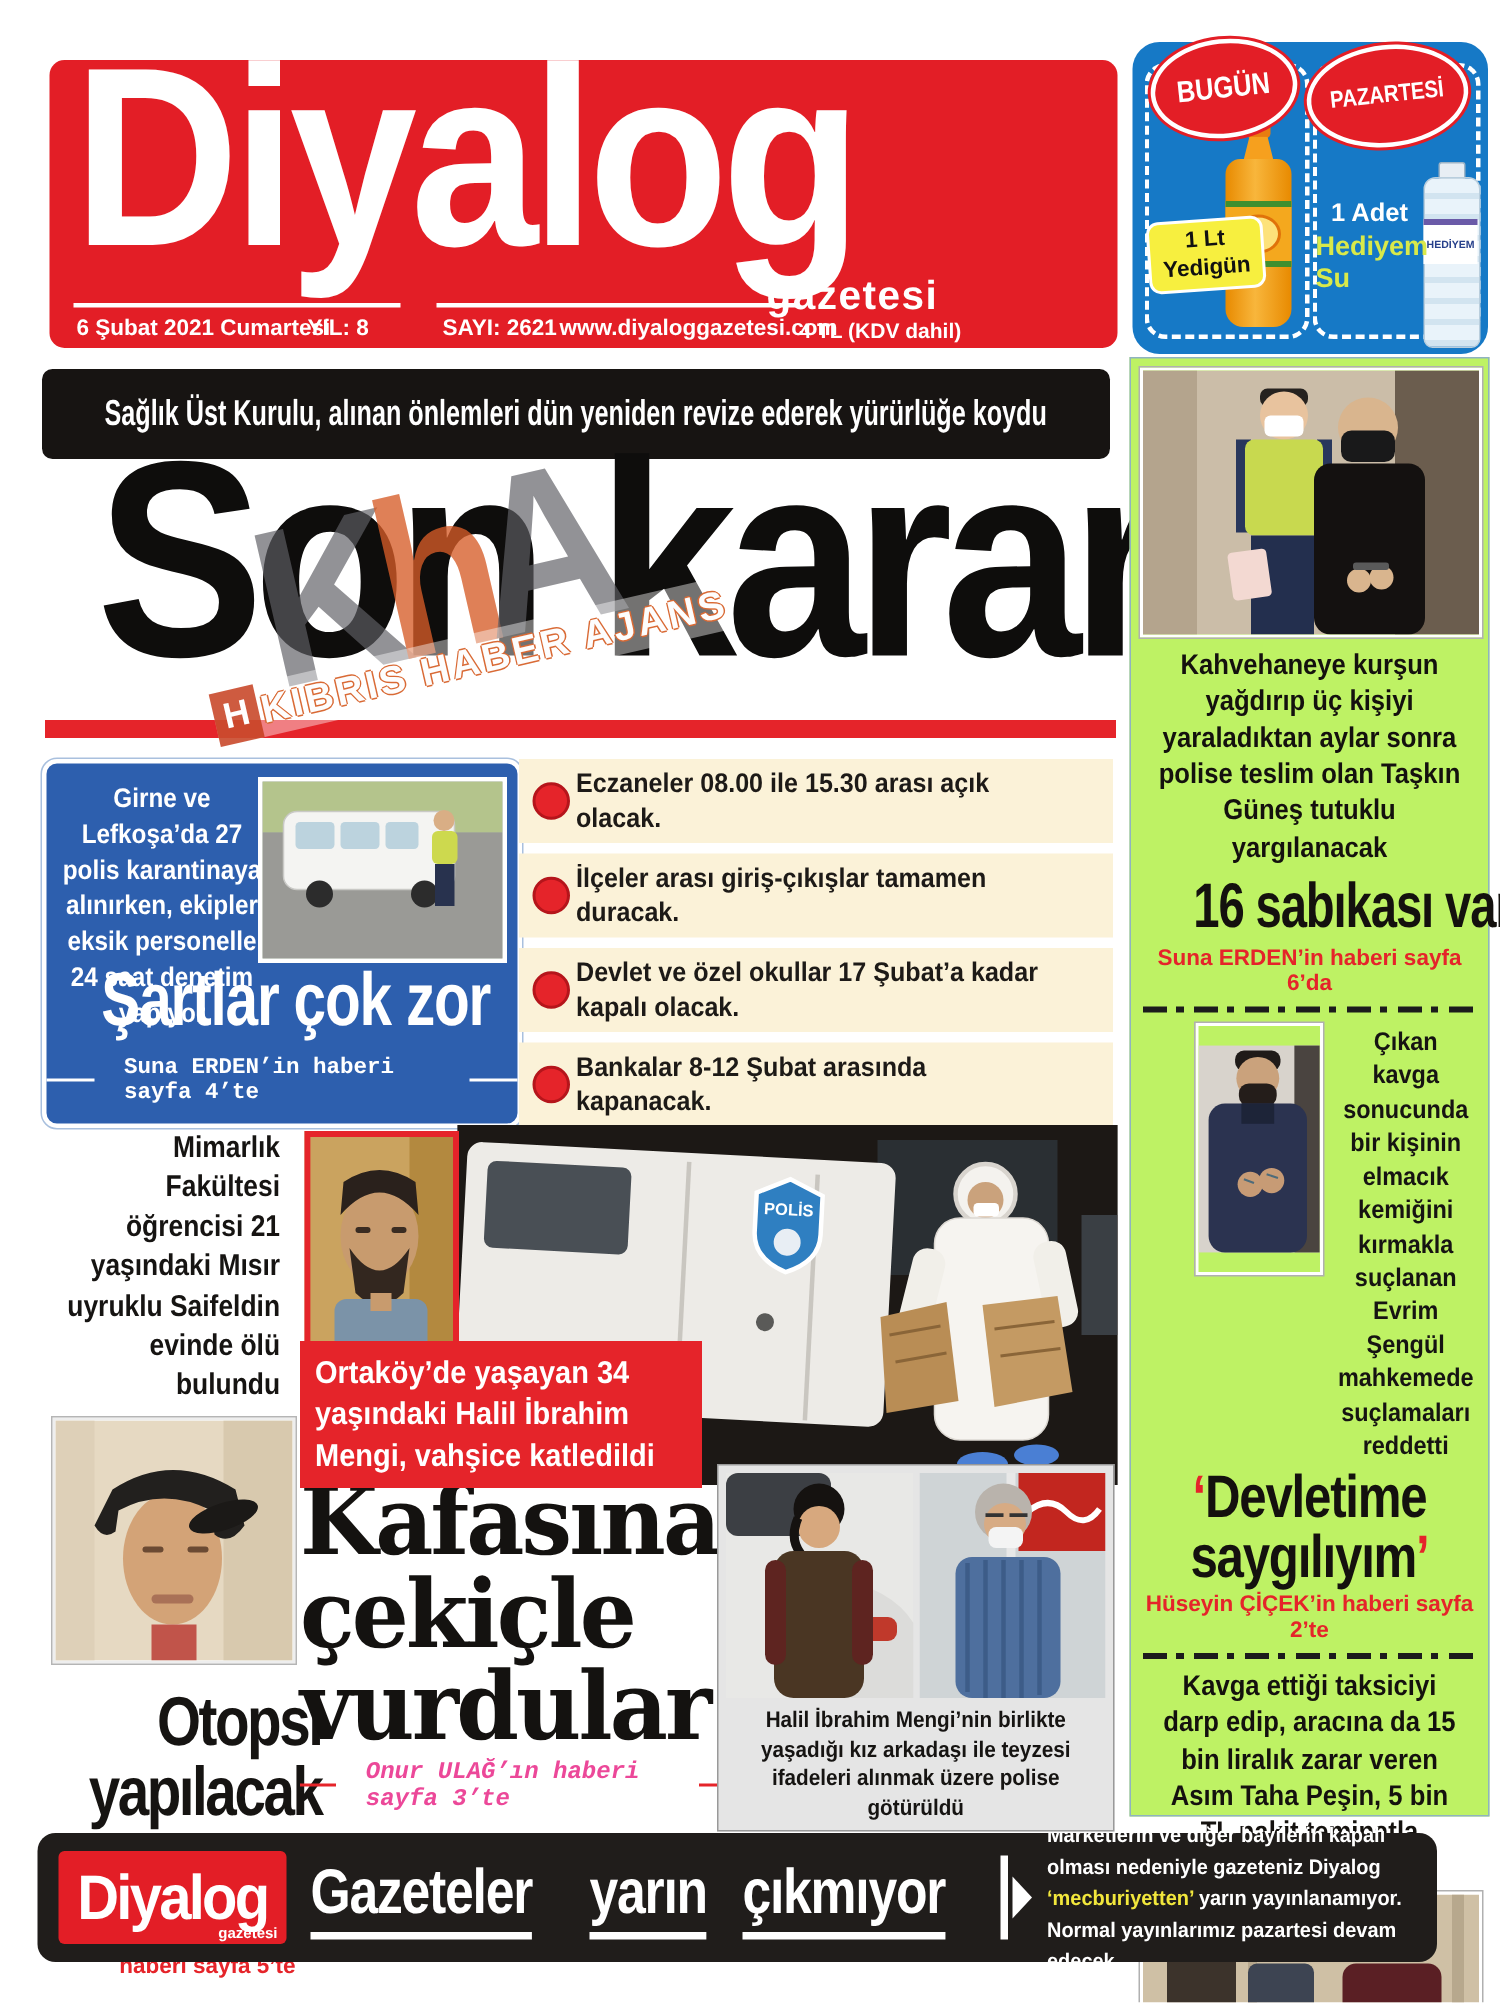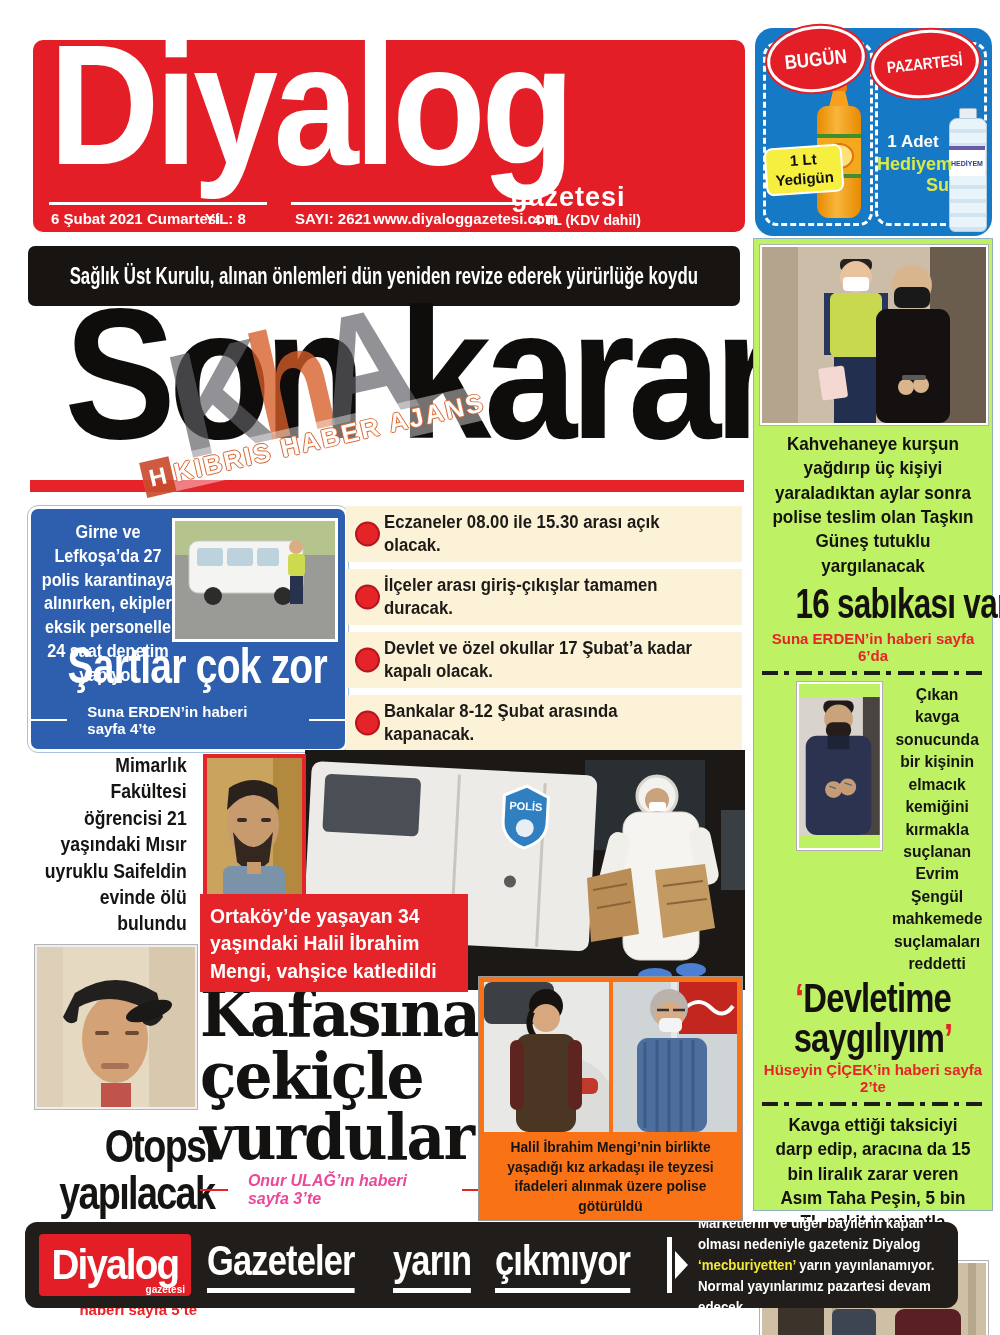--- a/index.html
+++ b/index.html
@@ -36,21 +36,21 @@
   .by-label{position:absolute;left:0;top:54px;width:44px;height:36px;background:#f4a81e;
            border-top:4px solid #3f8f2f;border-bottom:4px solid #3f8f2f;display:flex;align-items:center;justify-content:center;}
   .by-dot{width:26px;height:22px;border-radius:50%;background:#fde27a;border:2px solid #e0730a;}
   .bottle-water{position:absolute;left:194px;top:80px;width:36px;height:122px;z-index:2;}
   .bw-cap{position:absolute;left:10px;top:0;width:16px;height:10px;background:#e8eef4;border:1px solid #9db4c6;border-radius:2px;}
   .bw-body{position:absolute;left:0;top:10px;width:36px;height:112px;border-radius:8px 8px 6px 6px;
            background:repeating-linear-gradient(180deg,#e9f3fa 0 10px,#d2e4f0 10px 14px);border:1px solid #b9cedd;}
   .bw-label{position:absolute;left:0;top:38px;width:36px;height:26px;background:#fff;border-top:4px solid #6a5aa8;
            display:flex;align-items:center;justify-content:center;font-size:7px;font-weight:bold;color:#27408b;}
   .promo-qty{position:absolute;left:124px;top:104px;width:68px;text-align:center;color:#fff;font-weight:bold;font-size:17px;z-index:3;}
-  .promo-hediyem{position:absolute;left:122px;top:126px;width:72px;text-align:right;color:#d9e94a;
+  .promo-hediyem{position:absolute;left:122px;top:126px;width:72px;text-align:left;color:#d9e94a;
                  font-weight:bold;font-size:18px;line-height:1.15;z-index:3;}
 
   
   .kicker{left:28px;top:246px;width:712px;height:60px;background:#171412;border-radius:7px;}
   .kicker span{color:#fff;font-size:24px;font-weight:bold;transform:scaleX(.7);}
   .headline-main{left:25px;top:288px;width:718px;height:196px;text-align:center;}
   .headline-main .txt{font-size:186px;font-weight:bold;color:#0e0d0c;letter-spacing:-8px;
                       transform:scaleX(.9);line-height:.93;}
   .watermark{position:absolute;left:110px;top:16px;width:340px;height:190px;transform:rotate(-13deg);z-index:4;pointer-events:none;}
   .wm-letters{font-size:150px;font-weight:bold;letter-spacing:-18px;line-height:1;transform:scaleX(.9);transform-origin:left top;}
@@ -65,21 +65,21 @@
   .red-rule{left:30px;top:480px;width:714px;height:12px;background:#e5242a;}
 
   
   .lockdown{left:28px;top:506px;width:314px;height:240px;background:#2d5fae;border:3px solid #fff;
             outline:1px solid #a9c0de;border-radius:10px;}
   .lockdown-deck{position:absolute;left:2px;top:12px;width:150px;text-align:center;color:#fff;
                  font-weight:bold;font-size:18px;line-height:1.32;transform:scaleX(.9);transform-origin:center top;}
   .lockdown-photo{position:absolute;right:7px;top:9px;width:160px;height:118px;border:3px solid #fff;background:#a7b3a1;}
   .lockdown-h{position:absolute;left:0;top:128px;width:100%;text-align:center;color:#fff;}
   .lockdown-h span{font-size:50px;font-weight:bold;transform:scaleX(.78);letter-spacing:-1px;}
-  .credit-row{display:flex;align-items:center;justify-content:center;gap:20px;}
+  .credit-row{display:flex;align-items:center;justify-content:center;gap:20px;font-family:Liberation Mono, monospace;}
   .credit-line{height:2px;background:#fff;width:42px;}
   .lockdown-credit{position:absolute;left:0;bottom:12px;width:100%;color:#fff;font-size:15px;font-weight:bold;}
 
   
   .measures{left:346px;top:506px;width:396px;display:flex;flex-direction:column;gap:7px;}
   .strip{position:relative;background:#fbf2d8;padding:5px 8px 5px 38px;min-height:24px;display:flex;align-items:center;}
   .strip .t{font-size:18px;font-weight:bold;line-height:1.28;transform:scaleX(.93);transform-origin:left center;color:#1d1a17;}
   .bullet{position:absolute;left:9px;top:50%;transform:translateY(-50%);width:21px;height:21px;border-radius:50%;
           background:#e5242a;border:2px solid #b5151b;}
   .strip.multi .bullet{top:10px;transform:none;}
@@ -113,21 +113,21 @@
   .murder-bigphoto{position:absolute;left:105px;top:2px;width:440px;height:240px;background:#1c1815;}
   .murder-portrait{position:absolute;left:3px;top:6px;width:95px;height:148px;border:4px solid #e5242a;background:#caa35f;}
   .murder-capbox{position:absolute;left:0;top:146px;width:248px;background:#e5242a;color:#fff;padding:8px 10px;z-index:3;}
   .murder-capbox span{display:inline-block;font-size:21px;font-weight:bold;line-height:1.3;transform:scaleX(.92);transform-origin:left top;}
   .murder-h{position:absolute;left:0;top:236px;width:292px;font-family:"DejaVu Serif", serif;
             font-size:63px;font-weight:bold;line-height:.98;letter-spacing:-2px;color:#141210;
             transform:scaleX(.95);transform-origin:left top;}
   .murder-credit{position:absolute;left:0;top:424px;width:290px;}
   .murder-credit .txt{color:#ec4899;font-weight:bold;font-style:italic;font-size:16px;}
   .murder-credit .credit-line{background:#e5242a;width:34px;}
-  .photoframe{position:absolute;left:278px;top:228px;width:265px;background:#f97316;border:1px solid #999;
+  .photoframe{position:absolute;left:278px;top:228px;width:265px;background:#e5e5e5;border:1px solid #999;
               padding:5px;box-sizing:border-box;z-index:2;}
   .photoframe .pics{display:flex;gap:4px;}
   .photoframe .cap{margin-top:5px;text-align:center;font-size:15px;font-weight:bold;line-height:1.3;
                    transform:scaleX(.92);transform-origin:center top;}
 
   
   .bottombar{left:25px;top:1222px;width:933px;height:86px;background:#201d1b;border-radius:12px;
              display:flex;align-items:center;padding:0 10px;box-sizing:border-box;}
   .bb-logo{position:relative;width:152px;height:62px;background:#e31e26;border-radius:4px;flex:0 0 auto;
            display:flex;align-items:center;justify-content:center;margin-left:4px;}

